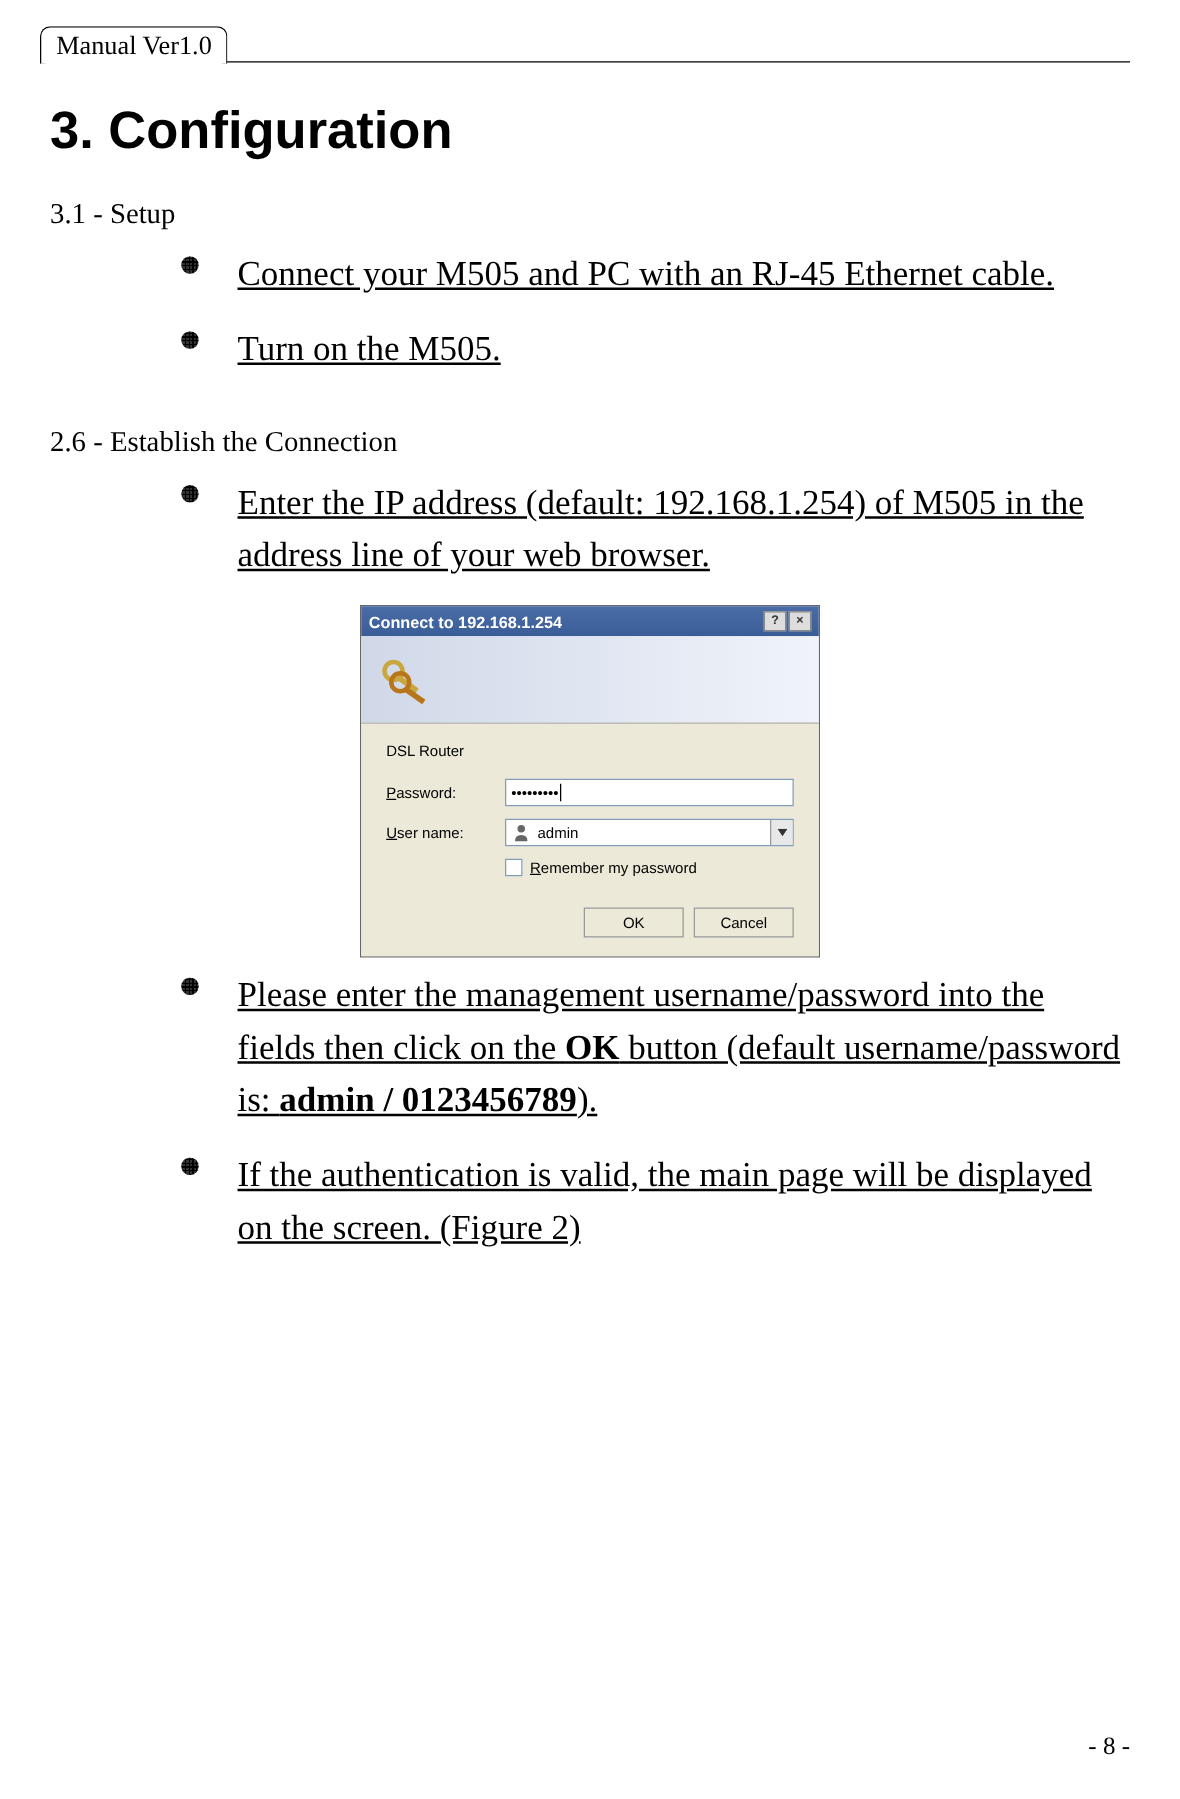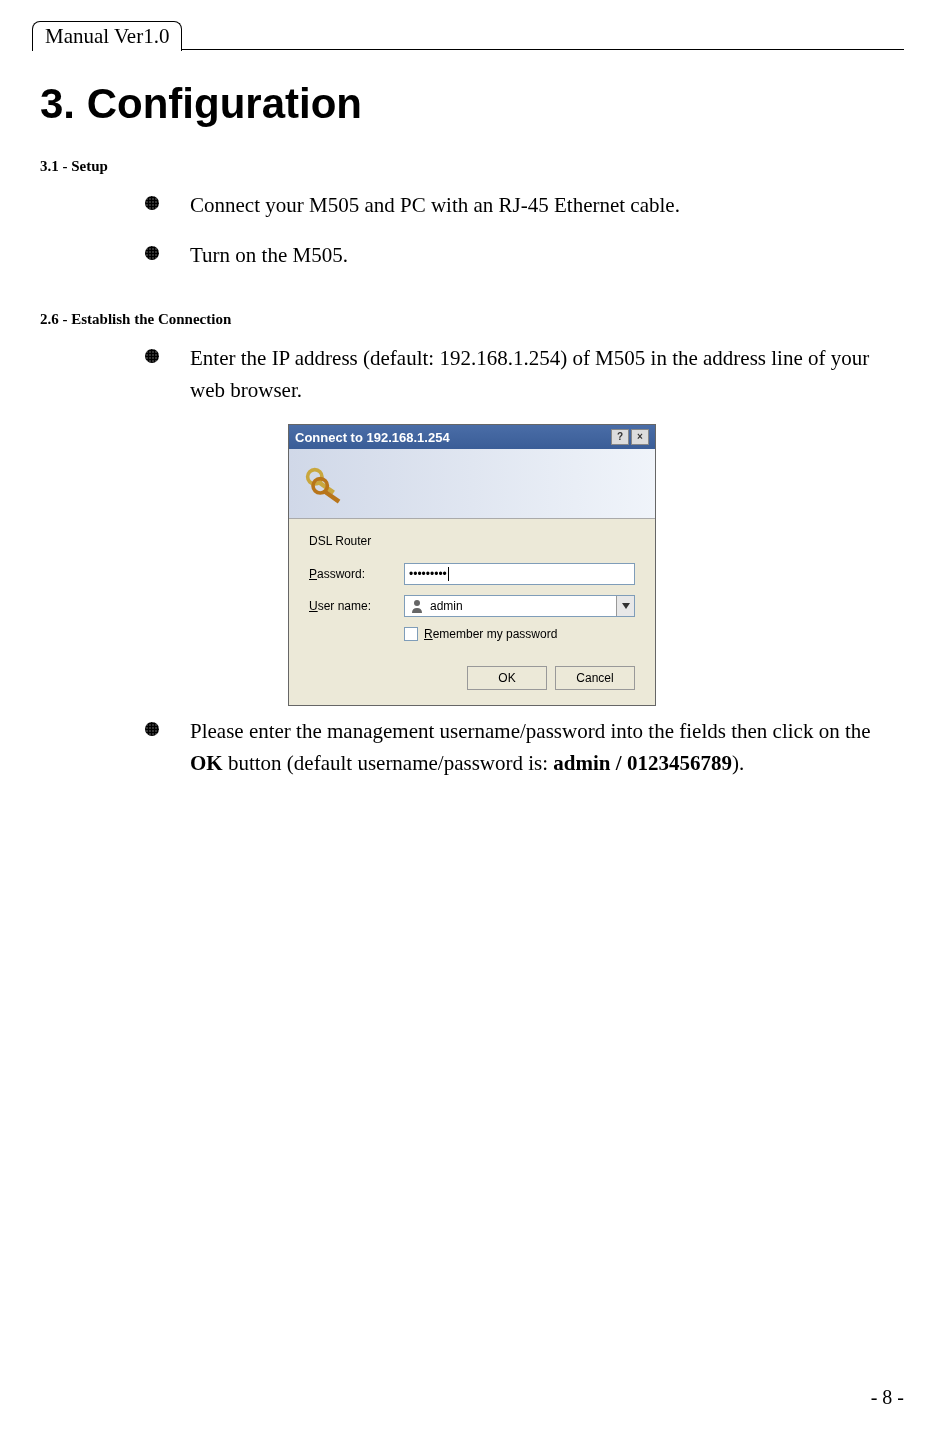--- a/index.html
+++ b/index.html
@@ -35,35 +35,36 @@
     }
     .main-title {
       font-family: Arial, Helvetica, sans-serif;
       font-size: 42px;
       font-weight: bold;
       margin-top: 30px;
       margin-bottom: 30px;
     }
     .section-heading {
       font-family: "Times New Roman", Times, serif;
-      font-size: 15px;
-      font-weight: bold;
+      font-size: 23px;
+      font-weight: normal;
       margin-top: 20px;
       margin-bottom: 15px;
     }
     .bullet-list {
       list-style: none;
       padding-left: 105px;
     }
     .bullet-list li {
       position: relative;
-      font-size: 21px;
+      font-size: 28px;
       line-height: 1.5;
       margin-bottom: 18px;
       padding-left: 45px;
+      text-decoration: underline;
     }
     .bullet-list li::before {
       content: "";
       position: absolute;
       left: 0;
       top: 6px;
       width: 14px;
       height: 14px;
       background: repeating-linear-gradient(0deg, #000 0 1px, transparent 1px 3px),
                   repeating-linear-gradient(90deg, #000 0 1px, transparent 1px 3px);
@@ -278,15 +279,16 @@
         <div class="dialog-btn">Cancel</div>
       </div>
     </div>
   </div>
 </div>
 
 <ul class="bullet-list">
   <li>
     <span>Please enter the management username/password into the fields then click on the </span><span class="bold">OK</span><span> button (default username/password is: </span><span class="bold">admin / 0123456789</span><span>).</span>
   </li>
+  <li>If the authentication is valid, the main page will be displayed on the screen. (Figure 2)</li>
 </ul>
 
 <div class="page-footer">- 8 -</div>
 
 </body></html>

